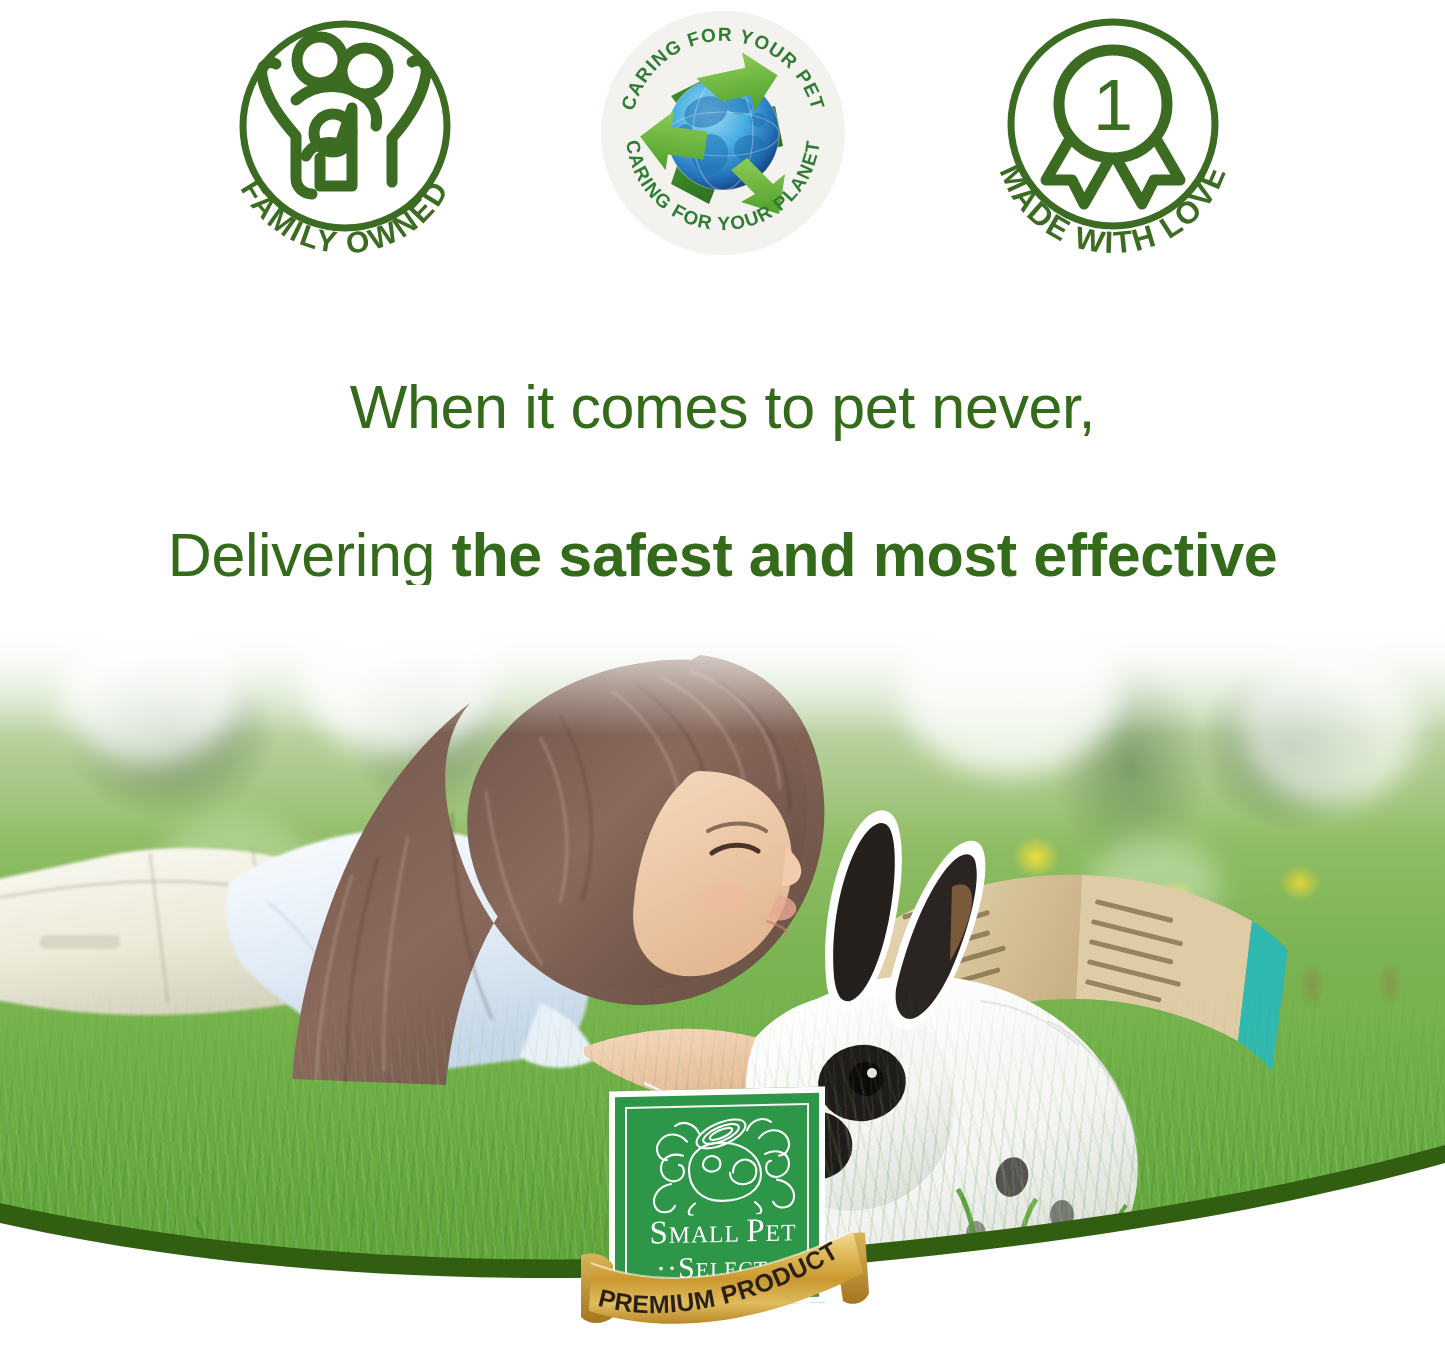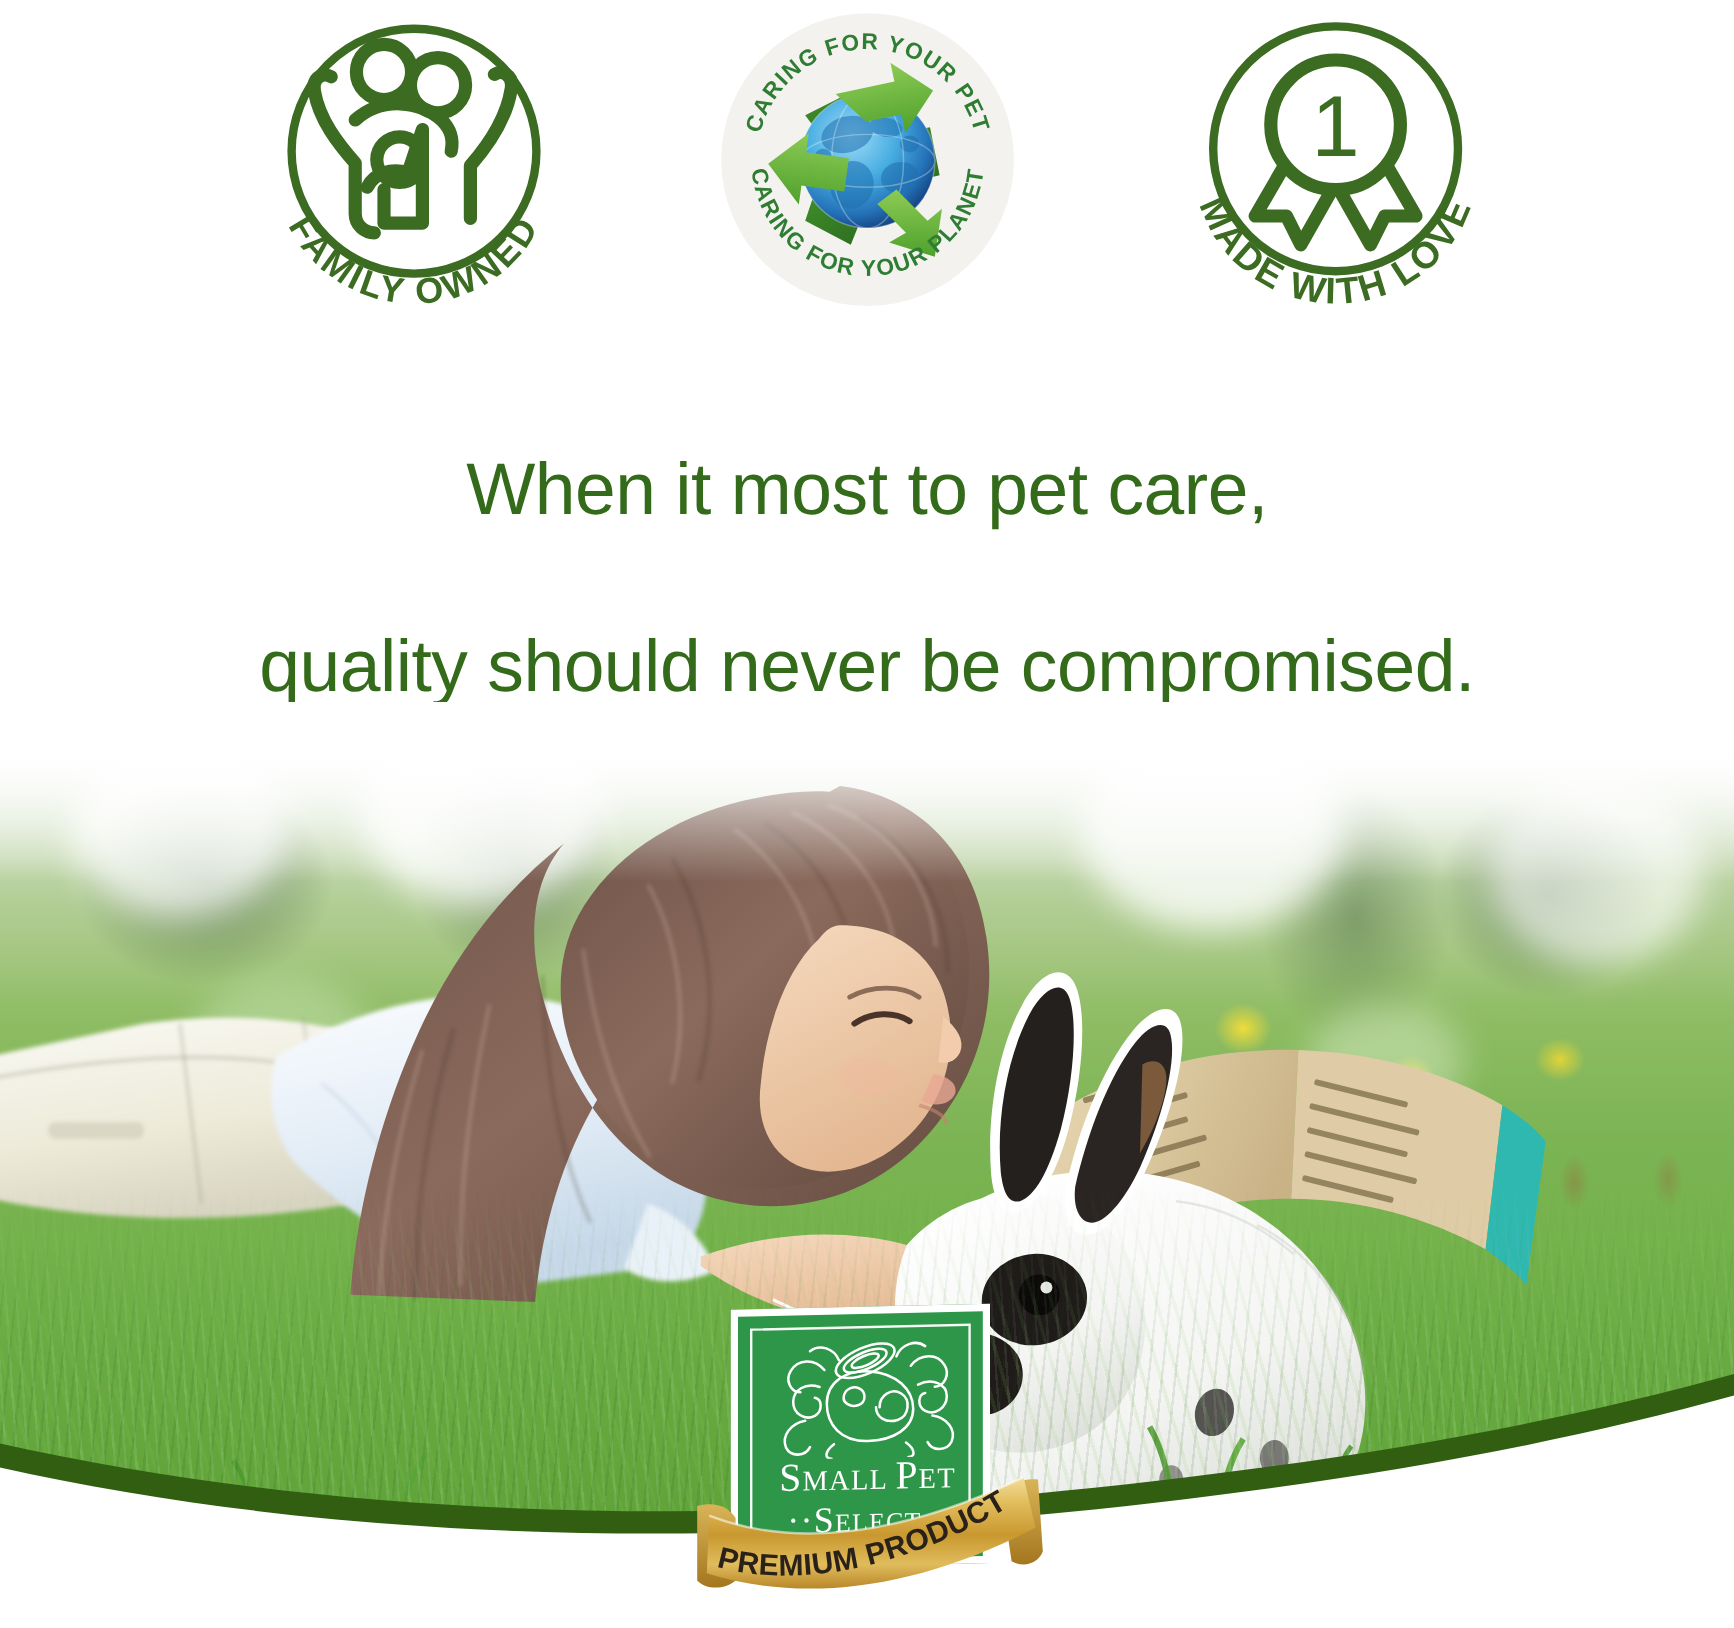--- a/index.html
+++ b/index.html
@@ -321,22 +321,21 @@
         <text x="145" y="122" text-anchor="middle" font-family="Liberation Sans, sans-serif" font-size="72" font-weight="400" fill="#3C6B22">1</text>
         <text font-family="Liberation Sans, sans-serif" font-size="31" font-weight="700" fill="#3C6B22" letter-spacing="2">
           <textPath href="#arcLove" startOffset="50%" text-anchor="middle">MADE WITH LOVE</textPath>
         </text>
       </svg>
       <span class="sr-only">MADE WITH LOVE</span>
     </div>
   </div>
 
   <div class="headline" style="color: rgb(51, 107, 26);">
-    <span class="hl-line">When it most to pet care,</span>
-    <span class="hl-line">quality should never be compromised.</span>
+    <span class="hl-line">When it comes to pet never,</span>
     <span class="hl-line"><span>Delivering </span><b>the safest and most effective</b></span>
     <span class="hl-line"><b>products</b><span> to you and your pet is our #1 priority.</span></span>
   </div>
 
   <div class="photo">
     <div class="photo-inner"></div>
 
     <div class="bokeh" style="left:60px;  top:30px;  width:180px; height:150px; background:rgba(255,255,255,.75);"></div>
     <div class="bokeh" style="left:300px; top:10px;  width:200px; height:160px; background:rgba(255,255,255,.80);"></div>
     <div class="bokeh" style="left:900px; top:20px;  width:220px; height:170px; background:rgba(255,255,255,.78);"></div>

